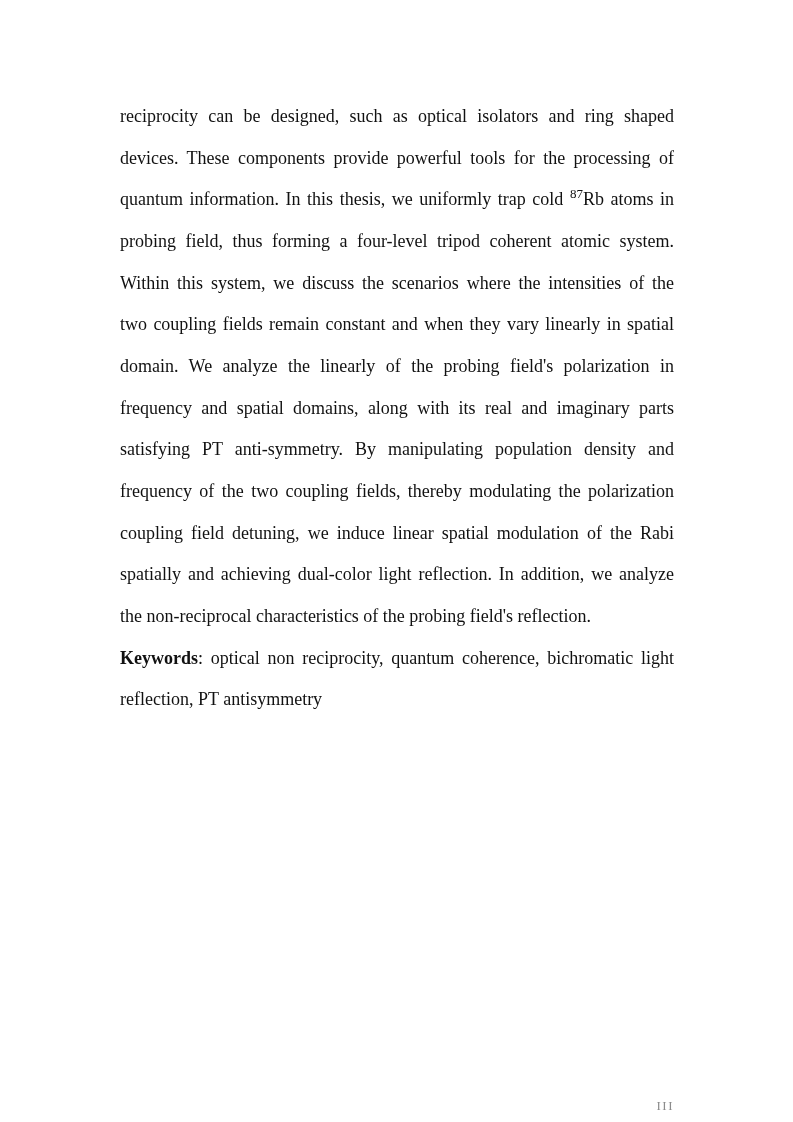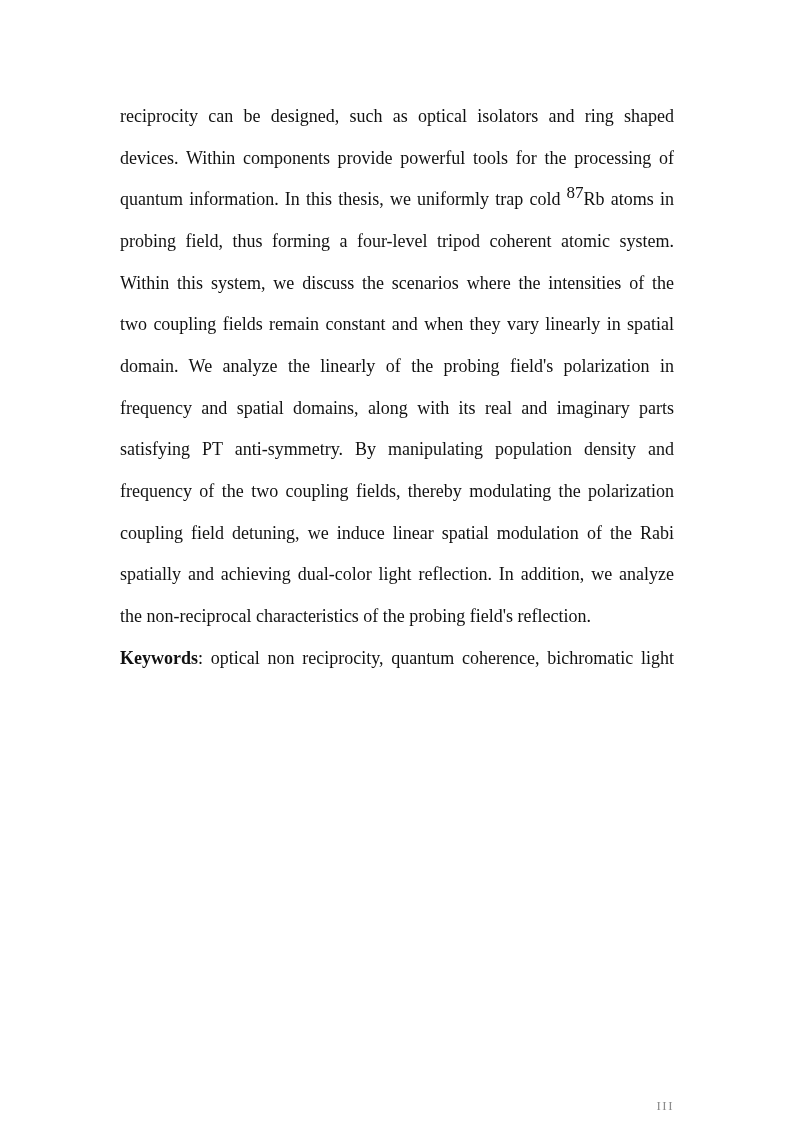--- a/index.html
+++ b/index.html
@@ -32,21 +32,21 @@
     line-height: 41.66px;
     text-align: justify;
     text-align-last: justify;
     white-space: normal;
     overflow: visible;
   }
   .line.end {
     text-align-last: left;
   }
   .line sup {
-    font-size: 17px;
+    font-size: 13px;
     line-height: 0;
     vertical-align: super;
     margin-top: 28px;
   }
   .kw-label {
     font-weight: bold;
   }
   .page-number {
     position: absolute;
     top: 1053px;
@@ -62,21 +62,21 @@
 </style>
 </head>
 <body>
 
 <div class="page">
 
   <div class="abstract-body">
 
     <div class="line">reciprocity can be designed, such as optical isolators and ring shaped</div>
 
-    <div class="line">devices. Within components provide powerful tools for the processing of</div>
+    <div class="line">devices. These components provide powerful tools for the processing of</div>
 
     <div class="line">
       <span>quantum information. In this thesis, we uniformly trap cold </span><sup>87</sup><span>Rb atoms in</span>
     </div>
 
 
     <div class="line">probing field, thus forming a four-level tripod coherent atomic system.</div>
 
     <div class="line">Within this system, we discuss the scenarios where the intensities of the</div>
 
@@ -93,18 +93,19 @@
     <div class="line">coupling field detuning, we induce linear spatial modulation of the Rabi</div>
 
     <div class="line">spatially and achieving dual-color light reflection. In addition, we analyze</div>
 
     <div class="line end">the non-reciprocal characteristics of the probing field's reflection.</div>
 
     <div class="line">
       <span class="kw-label">Keywords</span><span>: optical non reciprocity, quantum coherence, bichromatic light</span>
     </div>
 
+    <div class="line end">reflection, PT antisymmetry</div>
 
   </div>
 
   <div class="page-number">III</div>
 
 </div>
 
 </body></html>

